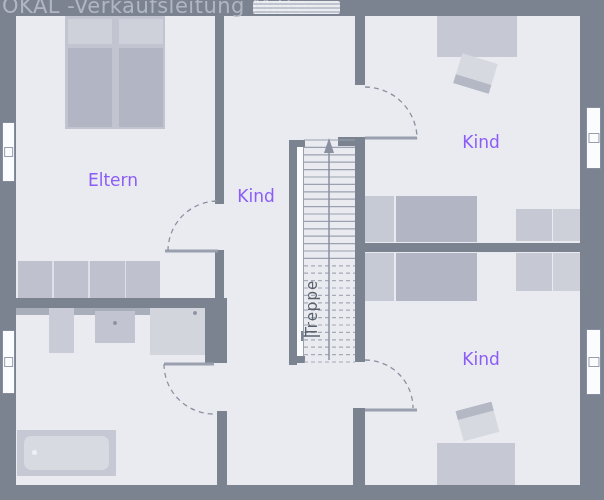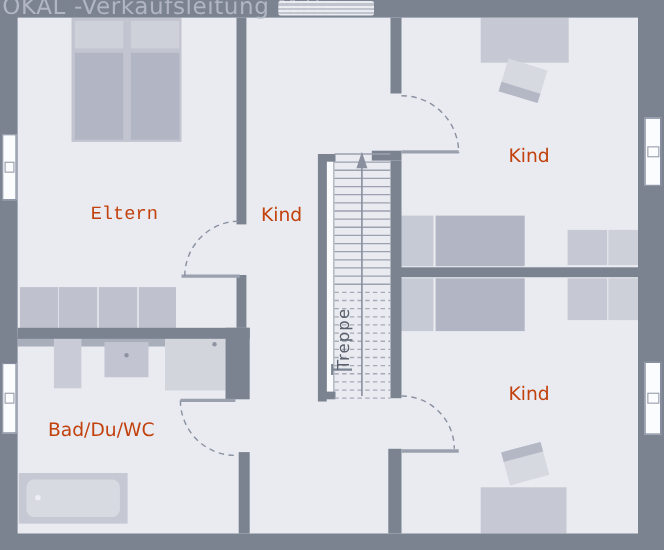--- a/index.html
+++ b/index.html
@@ -4,21 +4,21 @@
 <style>
   html,body{margin:0;padding:0;background:#7b8391;}
   .canvas{
     position:relative;width:604px;height:500px;overflow:hidden;
     background:#e9ebf1;
     font-family:"DejaVu Sans","Liberation Sans",sans-serif;
   }
   .wall{position:absolute;background:#7b8391;z-index:30;}
   .furn{position:absolute;z-index:10;}
   .room-label{
-    position:absolute;z-index:50;color:#c2410c;font-size:17px;
+    position:absolute;z-index:50;color:#8b5cf6;font-size:17px;
     text-align:center;white-space:nowrap;
   }
   .treppe-label{
     position:absolute;z-index:50;color:#5a616c;font-size:15px;
     text-align:center;transform:rotate(-90deg);letter-spacing:1px;
   }
   .window{
     position:absolute;z-index:40;background:#fbfcfe;
     border:1px solid #868da0;box-sizing:border-box;
   }
@@ -162,23 +162,22 @@
     <line x1="164" y1="364" x2="214" y2="364" stroke="#9aa0ad" stroke-width="3"></line>
     <line x1="365" y1="138" x2="417" y2="138" stroke="#9aa0ad" stroke-width="3"></line>
     <line x1="365" y1="410" x2="417" y2="410" stroke="#9aa0ad" stroke-width="3"></line>
 
     <path d="M168,251 A50,50 0 0 1 218,201" fill="none" stroke="#8b92a0" stroke-width="1.3" stroke-dasharray="5 4"></path>
     <path d="M164,364 A50,50 0 0 0 214,414" fill="none" stroke="#8b92a0" stroke-width="1.3" stroke-dasharray="5 4"></path>
     <path d="M365,87 A52,52 0 0 1 417,139" fill="none" stroke="#8b92a0" stroke-width="1.3" stroke-dasharray="5 4"></path>
     <path d="M365,360 A48,48 0 0 1 413,408" fill="none" stroke="#8b92a0" stroke-width="1.3" stroke-dasharray="5 4"></path>
   </svg>
 
-  <div class="room-label" style="left:68px;top:186px;width:90px;font-family:Liberation Mono, monospace;">Eltern</div>
+  <div class="room-label" style="left:68px;top:170px;width:90px;">Eltern</div>
   <div class="room-label" style="left:228px;top:186px;width:56px;">Kind</div>
   <div class="room-label" style="left:448px;top:132px;width:66px;">Kind</div>
   <div class="room-label" style="left:448px;top:349px;width:66px;">Kind</div>
-  <div class="room-label" style="left:30px;top:381px;width:124px;">Bad/Du/WC</div>
   <div class="treppe-label" style="left:272px;top:299px;width:80px;height:18px;">Treppe</div>
 
   <div class="watermark">OKAL -Verkaufsleitung Mitte-</div>
   <div class="redacted"></div>
 
 </div>
 
 </body></html>

